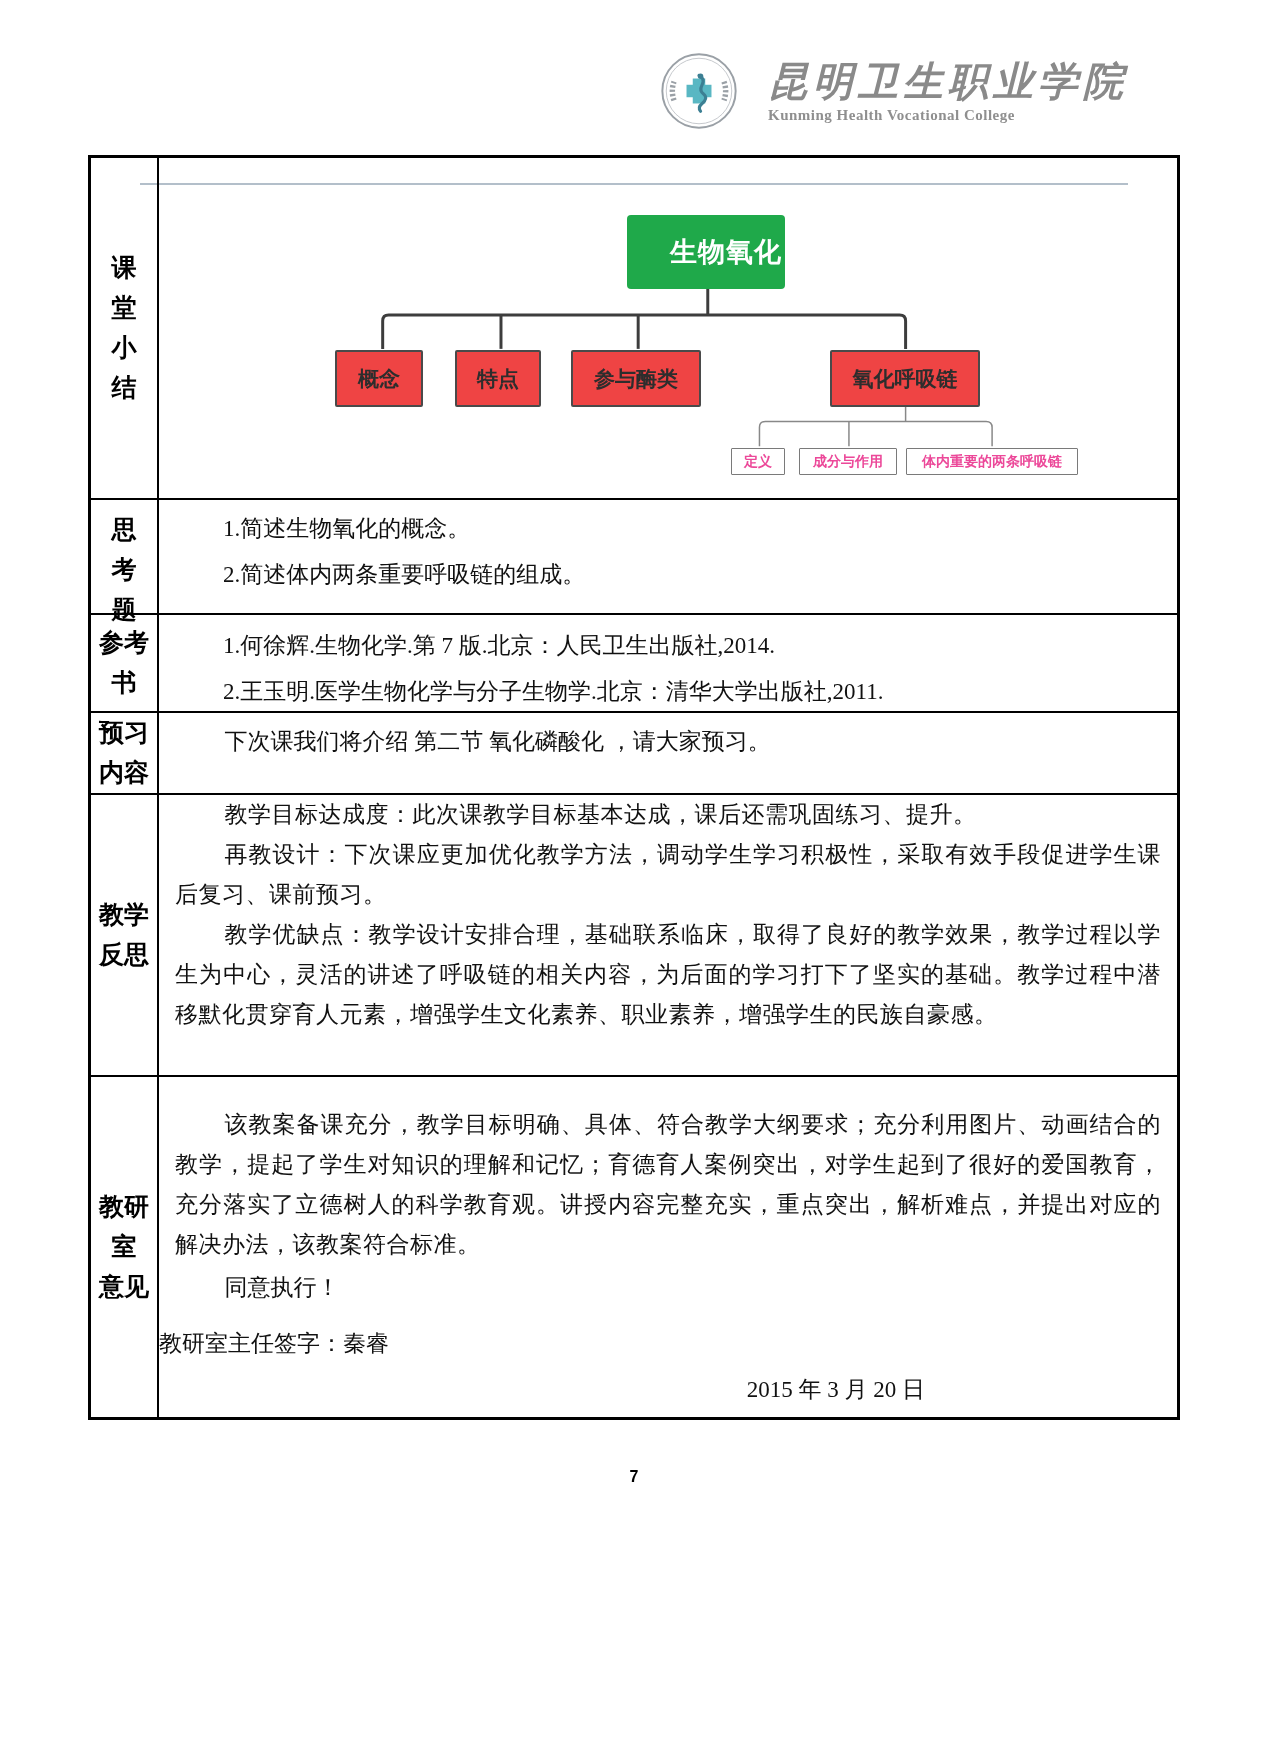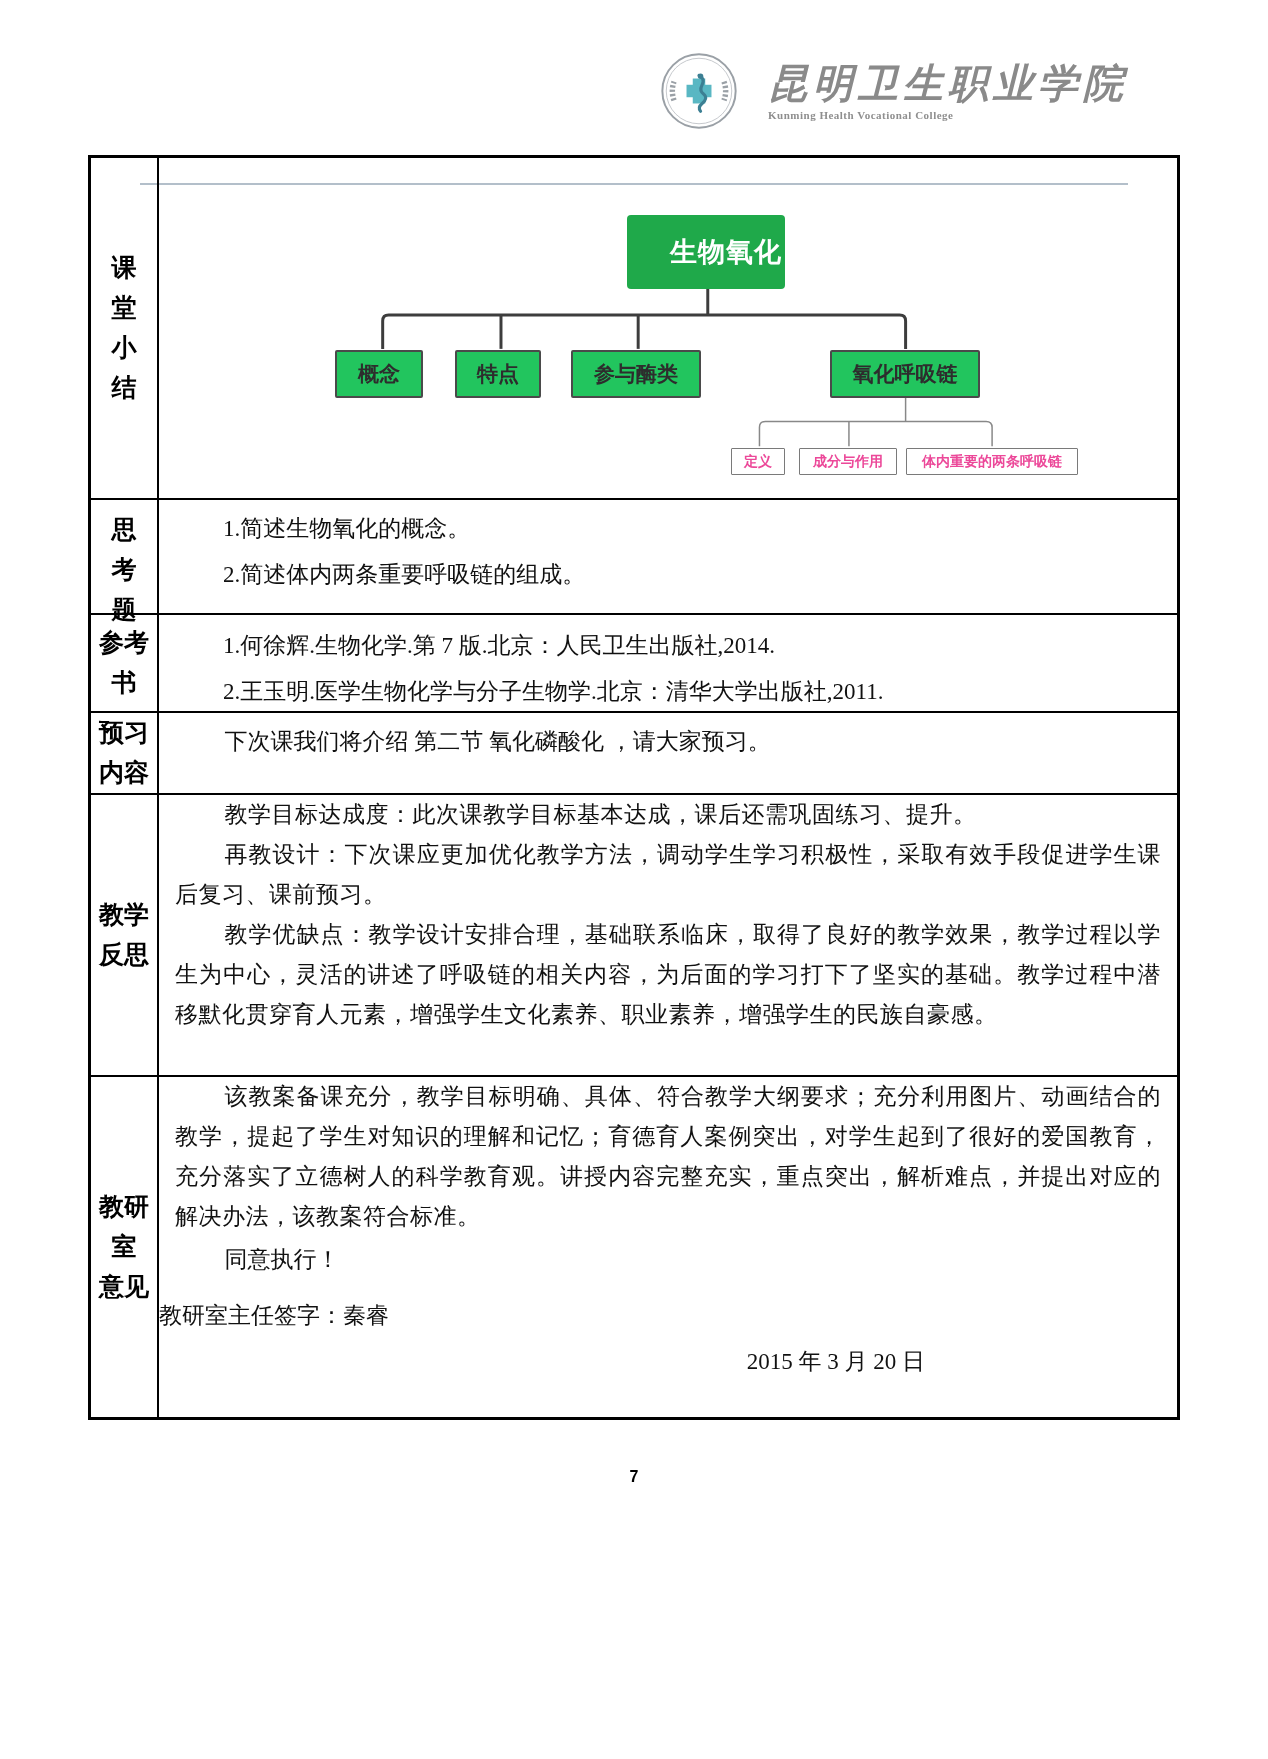--- a/index.html
+++ b/index.html
@@ -15,21 +15,21 @@
     display:flex; align-items:center; gap:30px;
   }
   .logo { width:78px; height:78px; }
   .names { display:flex; flex-direction:column; }
   .zh-name {
     font-size:40px; color:#8a8a8a; letter-spacing:5px;
     font-style:italic; font-weight:600; line-height:46px;
     font-family:"Liberation Serif","DejaVu Serif",serif;
   }
   .en-name {
-    font-size:11px; color:#8f8f8f; font-weight:bold; letter-spacing:0.5px;
+    font-size:15px; color:#8f8f8f; font-weight:bold; letter-spacing:0.5px;
     margin-top:2px; font-family:"Liberation Serif","DejaVu Serif",serif;
   }
   .header-rule {
     position:absolute; top:131px; left:140px; right:140px; height:2px;
     background:#b3bfca;
   }
   
   .doc-table {
     position:absolute; left:88px; top:155px; width:1092px;
     border:3px solid #000;
@@ -53,21 +53,21 @@
   .date-line { text-align:right; padding-right:252px; line-height:46px; }
   
   .diagram { position:absolute; inset:0; }
   .dg-root {
     position:absolute; left:468px; top:57px; width:158px; height:74px;
     border-radius:4px; display:flex; align-items:center; justify-content:center;
     color:#fff; font-weight:bold; font-size:27px;
     font-family:"Liberation Sans","DejaVu Sans",sans-serif; letter-spacing:1px;
   }
   .dg-child {
-    position:absolute; top:192px; height:48px; background:#22c55e;
+    position:absolute; top:192px; height:57px; background:#ef4444;
     border:2.5px solid #4a4a4a; border-radius:2px;
     display:flex; align-items:center; justify-content:center;
     font-weight:bold; font-size:21px; color:#2d2d2d;
     font-family:"Liberation Sans","DejaVu Sans",sans-serif;
   }
   .dg-sub {
     position:absolute; top:290px; height:27px; background:#fff;
     border:1.5px solid #7a7a7a; border-radius:1px;
     display:flex; align-items:center; justify-content:center;
     font-weight:600; font-size:14px; color:#ec4899;
@@ -186,21 +186,21 @@
         <div class="para">教学优缺点：教学设计安排合理，基础联系临床，取得了良好的教学效果，教学过程以学生为中心，灵活的讲述了呼吸链的相关内容，为后面的学习打下了坚实的基础。教学过程中潜移默化贯穿育人元素，增强学生文化素养、职业素养，增强学生的民族自豪感。</div>
       </div>
     </div>
 
     <div class="trow" style="height:340px">
       <div class="tlabel">
         <span>教研</span>
         <span>室</span>
         <span>意见</span>
       </div>
-      <div class="tcell" style="padding-top:0">
+      <div class="tcell" style="padding-top:28px">
         <div class="para">该教案备课充分，教学目标明确、具体、符合教学大纲要求；充分利用图片、动画结合的教学，提起了学生对知识的理解和记忆；育德育人案例突出，对学生起到了很好的爱国教育，充分落实了立德树人的科学教育观。讲授内容完整充实，重点突出，解析难点，并提出对应的解决办法，该教案符合标准。</div>
         <div class="plain-indent">同意执行！</div>
         <div class="sig-line">教研室主任签字：秦睿</div>
         <div class="date-line">2015 年 3 月 20 日</div>
       </div>
     </div>
 
   </div>
 
   <div class="page-number">7</div>

